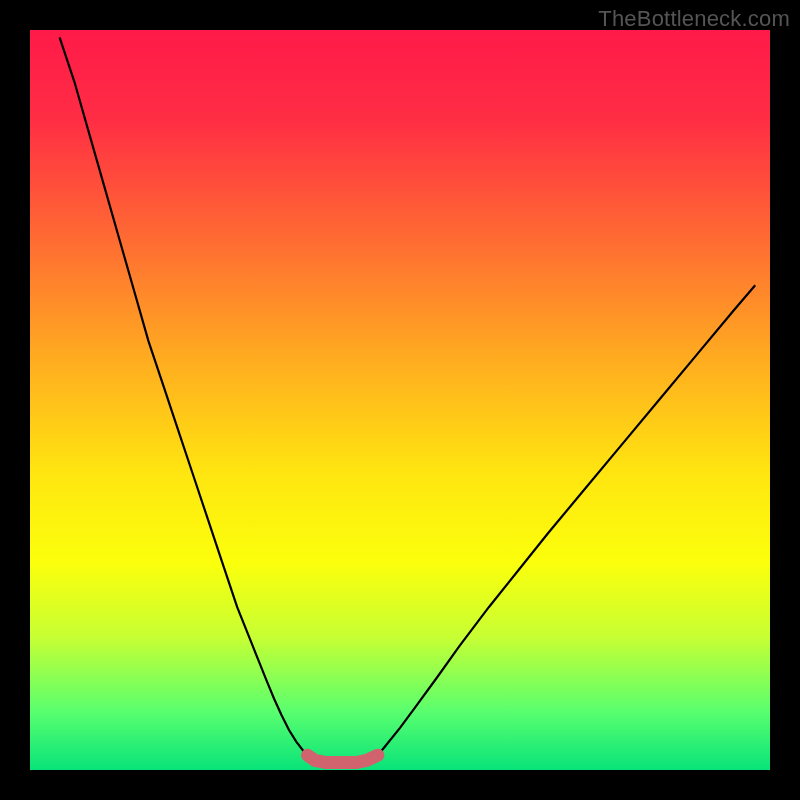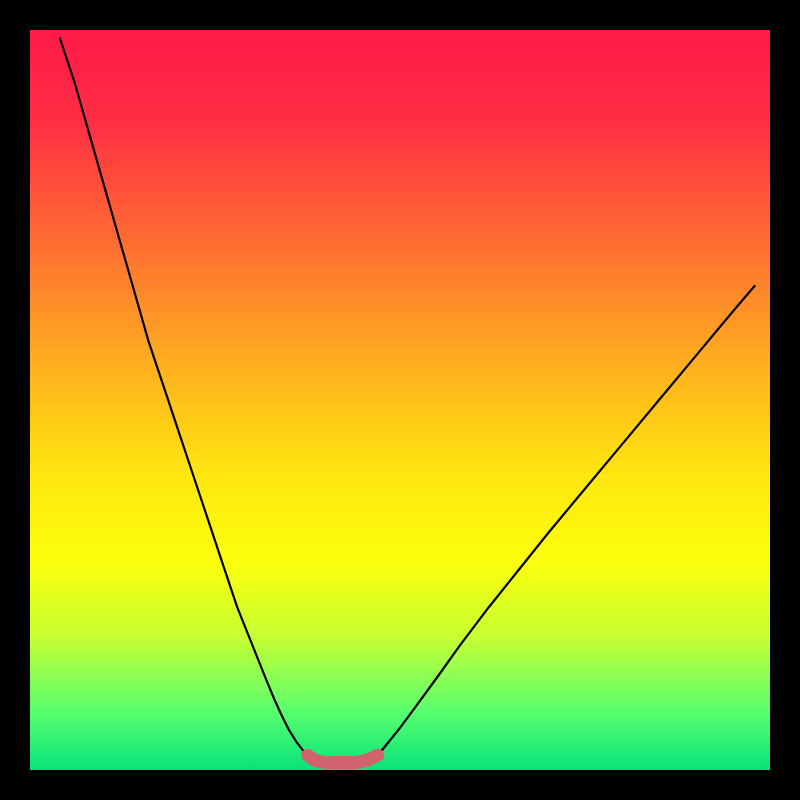--- a/index.html
+++ b/index.html
@@ -31,20 +31,21 @@
     top: 0;
     width: 800px;
     height: 800px;
   }
 </style>
 </head>
 <body>
 
 <div class="stage">
 
+  <div class="watermark">TheBottleneck.com</div>
 
   <svg class="plot" viewBox="0 0 800 800">
     <defs>
       <linearGradient id="bg-grad" x1="0" y1="0" x2="0" y2="1">
           <stop offset="0%" stop-color="#ff1a49"></stop>
           <stop offset="12%" stop-color="#ff2d44"></stop>
           <stop offset="28.000000000000004%" stop-color="#ff6a33"></stop>
           <stop offset="45%" stop-color="#ffae1f"></stop>
           <stop offset="60%" stop-color="#ffe610"></stop>
           <stop offset="72%" stop-color="#fbff0c"></stop>

